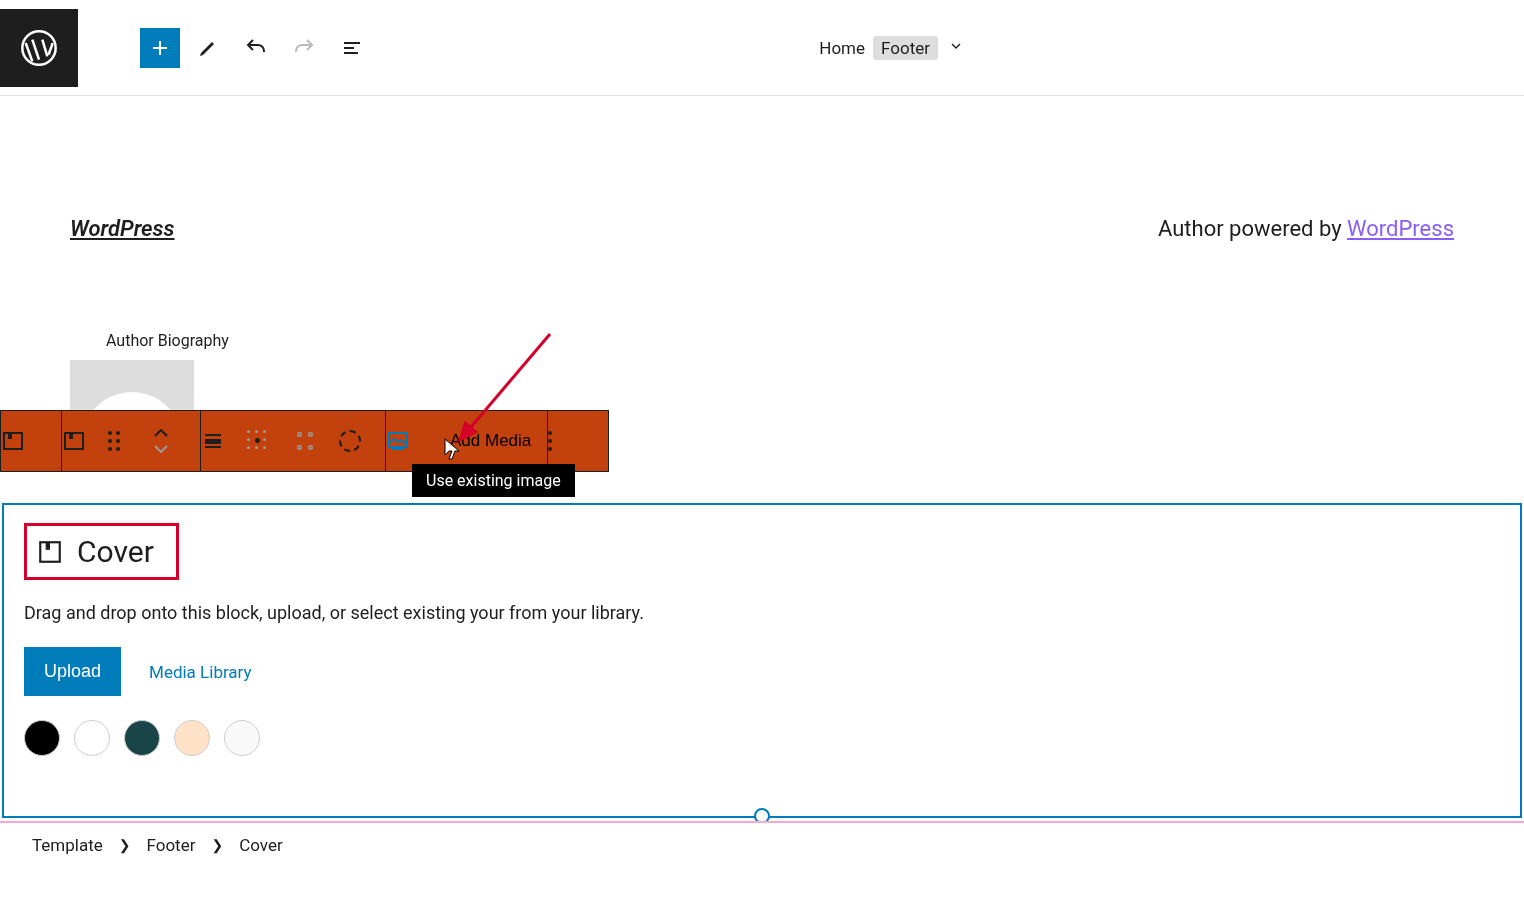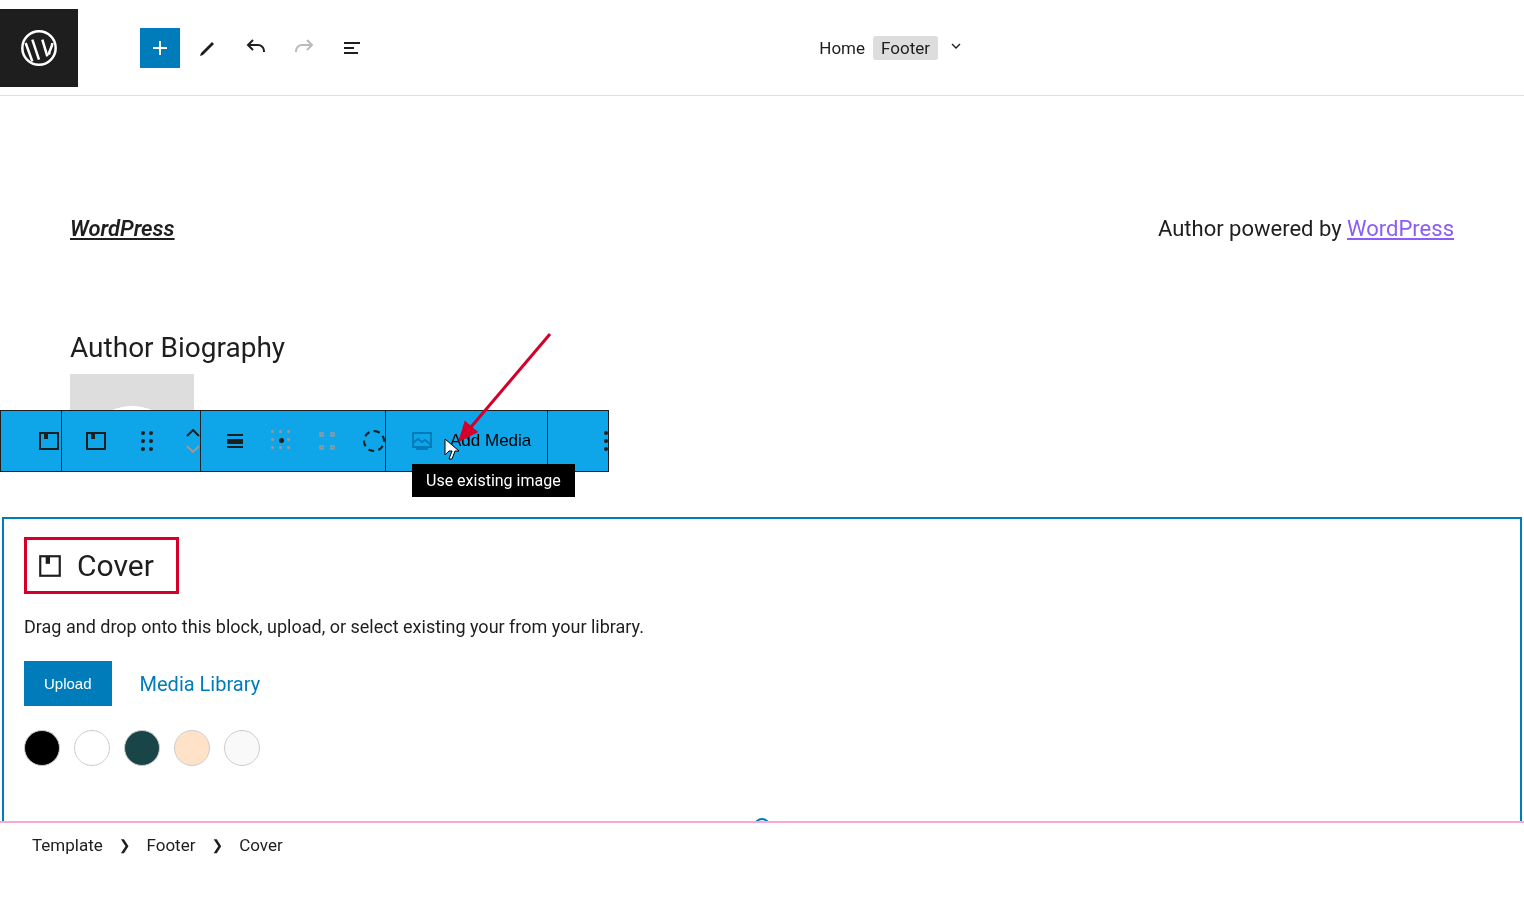--- a/index.html
+++ b/index.html
@@ -24,29 +24,29 @@
 
 .content-area::-webkit-scrollbar { width: 17px; }
 .content-area::-webkit-scrollbar-track { background: #f1f1f1; }
 .content-area::-webkit-scrollbar-thumb { background: #c1c1c1; }
 .content-area::-webkit-scrollbar-button { background: #f1f1f1; height: 17px; display: block; }
 
 .footer-line { display: flex; justify-content: space-between; padding: 0 70px 0 70px; font-size: 22px; margin-bottom: 90px; }
 .site-title { font-style: italic; font-weight: 600; text-decoration: underline; }
 .powered-by a { text-decoration: underline; color: #8b5cf6; }
 
-.author-bio { padding-left: 70px; font-size: 28px; font-weight: 400; margin-bottom: 10px; }
+.author-bio { padding-left: 106px; font-size: 16px; font-weight: 400; margin-bottom: 10px; }
 .avatar-placeholder { width: 124px; height: 66px; background: #ddd; margin-left: 70px; position: relative; overflow: hidden; }
 .avatar-circle { width: 100px; height: 100px; background: #fff; border-radius: 50%; position: absolute; top: 32px; left: 12px; }
 
 
 .block-toolbar-wrap { position: absolute; top: 410px; left: 0; display: flex; }
 .toolbar-group { border: 1px solid #1e1e1e; display: flex; background: #fff; }
 .toolbar-group + .toolbar-group { margin-left: -1px; }
-.tb-btn { width: 46px; height: 60px; border: none; background: #0ea5e9; display: flex; align-items: center; justify-content: flex-end; cursor: pointer; }
+.tb-btn { width: 46px; height: 60px; border: none; background: #c2410c; display: flex; align-items: center; justify-content: flex-start; cursor: pointer; }
 .tb-btn + .tb-btn { border-left: 0px solid #ccc; }
 .tb-btn svg { width: 24px; height: 24px; }
 .tb-btn.wide { width: auto; padding: 0 16px; font-size: 17px; gap: 10px; }
 .tb-btn.active { color: #007cba; }
 .tb-btn.active svg { stroke: #007cba; }
 .drag-dots { display: grid; grid-template-columns: repeat(2, 5px); grid-template-rows: repeat(3, 5px); gap: 3px; }
 .drag-dots span { width: 4px; height: 4px; background: #1e1e1e; border-radius: 50%; }
 .arrows-vert { display: flex; flex-direction: column; gap: 8px; }
 .arrows-vert svg { width: 14px; height: 8px; }
 .dotted-grid { display: grid; grid-template-columns: repeat(3, 6px); grid-template-rows: repeat(3, 6px); gap: 2px; }
@@ -59,22 +59,22 @@
 .tooltip { position: absolute; top: 464px; left: 412px; background: #000; color: #fff; padding: 7px 14px; font-size: 16px; z-index: 10; }
 .red-arrow { position: absolute; top: 318px; left: 442px; z-index: 9; pointer-events: none; }
 .cursor-overlay { position: absolute; top: 437px; left: 443px; z-index: 11; pointer-events: none; }
 
 
 .cover-block { margin: 77px 2px 0 2px; border: 2px solid #007cba; padding: 18px 20px 60px 20px; position: relative; }
 .cover-header { display: inline-flex; align-items: center; gap: 14px; border: 3px solid #d4002a; padding: 8px 22px 8px 10px; }
 .cover-title { font-size: 30px; font-weight: 400; }
 .cover-desc { font-size: 18px; margin-top: 22px; color: #1e1e1e; }
 .cover-actions { margin-top: 24px; display: flex; align-items: center; gap: 28px; }
-.upload-btn { background: #007cba; color: #fff; border: none; padding: 14px 20px; font-size: 15px; cursor: pointer; }
-.media-lib-link { color: #007cba; font-size: 20px; cursor: pointer; }
+.upload-btn { background: #007cba; color: #fff; border: none; padding: 14px 20px; font-size: 18px; cursor: pointer; }
+.media-lib-link { color: #007cba; font-size: 17px; cursor: pointer; }
 .color-swatches { margin-top: 24px; display: flex; gap: 14px; }
 .swatch { width: 36px; height: 36px; border-radius: 50%; border: 1px solid #ccc; cursor: pointer; }
 .resize-handle { position: absolute; bottom: -8px; left: 50%; transform: translateX(-50%); width: 16px; height: 16px; background: #fff; border: 2px solid #007cba; border-radius: 50%; }
 
 
 .breadcrumb-bar { height: 46px; border-top: 2px solid #f9a8d4; display: flex; align-items: center; padding-left: 32px; font-size: 17px; gap: 16px; }
 .breadcrumb-bar .sep { color: #1e1e1e; font-size: 14px; }
 </style>
 </head>
 <body>

